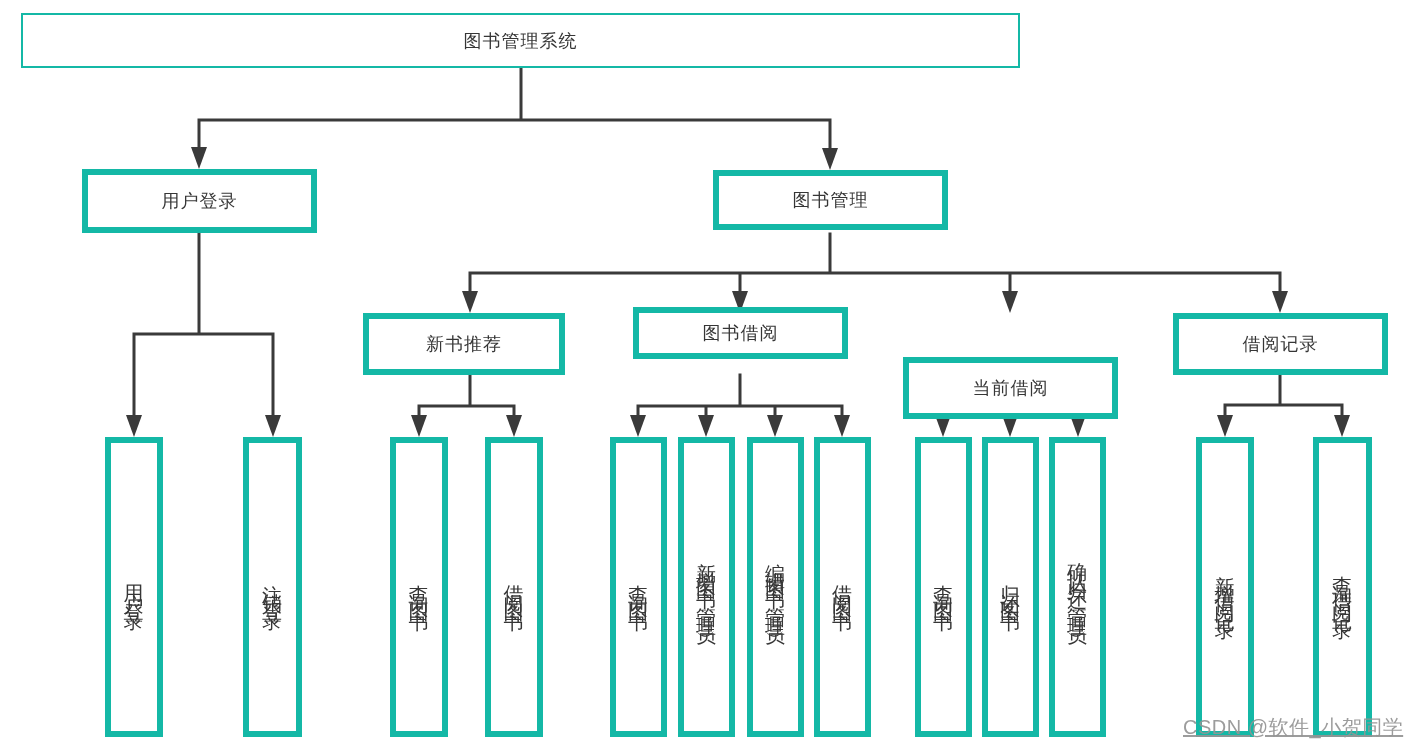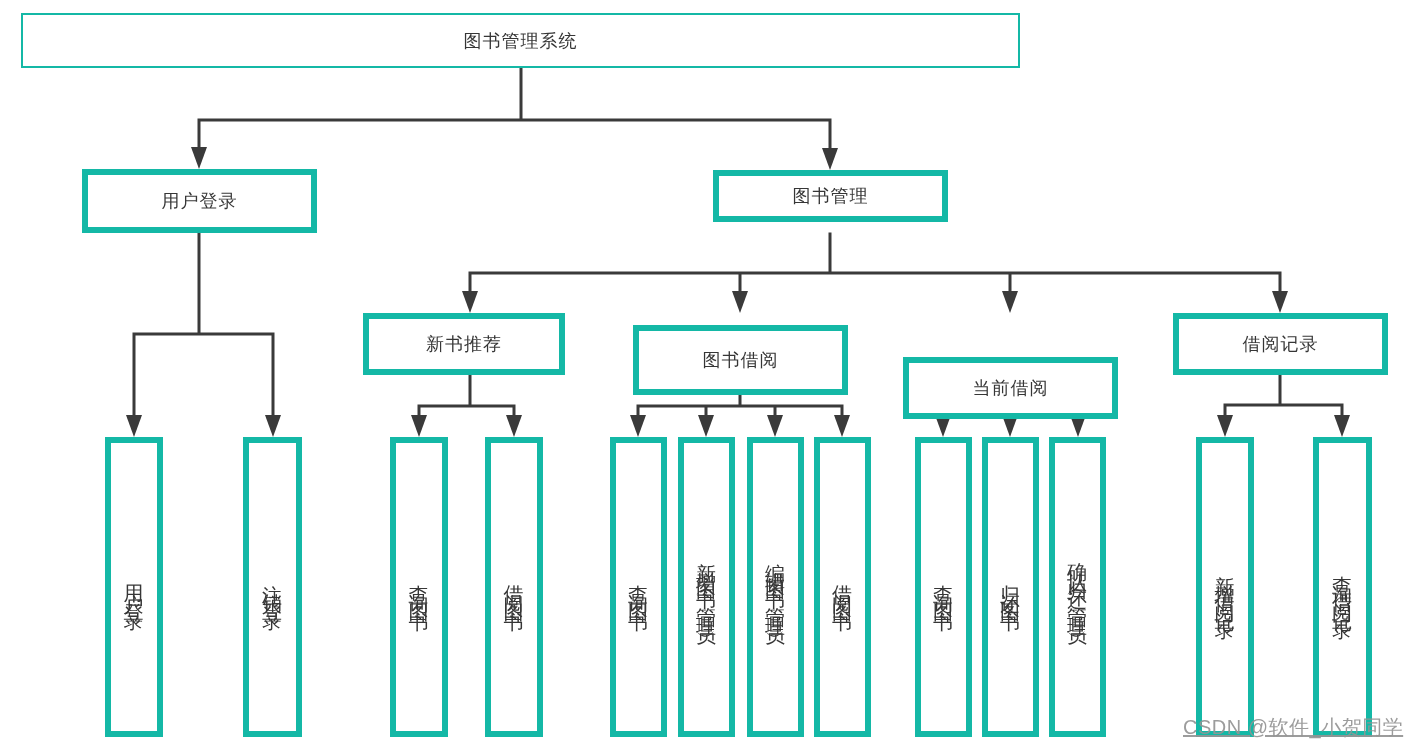--- a/index.html
+++ b/index.html
@@ -111,24 +111,24 @@
     <g>
       <path d="M1280 375 L1280 405 M1225 405 L1342 405 M1225 405 L1225 418 M1342 405 L1342 418"></path>
       <polygon points="1217,415 1233,415 1225,437"></polygon>
       <polygon points="1334,415 1350,415 1342,437"></polygon>
     </g>
   </svg>
 
   <div class="box root" style="left:21px; top:13px; width:999px; height:55px;">图书管理系统</div>
 
   <div class="box h2" style="left:82px; top:169px; width:235px; height:64px;">用户登录</div>
-  <div class="box h2" style="left:713px; top:170px; width:235px; height:52px;">图书管理</div>
+  <div class="box h2" style="left:713px; top:170px; width:235px; height:60px;">图书管理</div>
 
   <div class="box h2" style="left:363px; top:313px; width:202px; height:62px;">新书推荐</div>
-  <div class="box h2" style="left:633px; top:325px; width:215px; height:70px;">图书借阅</div>
+  <div class="box h2" style="left:633px; top:307px; width:215px; height:52px;">图书借阅</div>
   <div class="box h2" style="left:903px; top:313px; width:215px; height:62px;margin-top:44px;">当前借阅</div>
   <div class="box h2" style="left:1173px; top:313px; width:215px; height:62px;">借阅记录</div>
 
   <div class="box v" style="left:105px; top:437px; width:58px; height:300px;">用户登录</div>
   <div class="box v" style="left:243px; top:437px; width:59px; height:300px;">注销登录</div>
 
   <div class="box v" style="left:390px; top:437px; width:58px; height:300px;">查询图书</div>
   <div class="box v" style="left:485px; top:437px; width:58px; height:300px;">借阅图书</div>
 
   <div class="box v" style="left:610px; top:437px; width:57px; height:300px;">查询图书</div>

